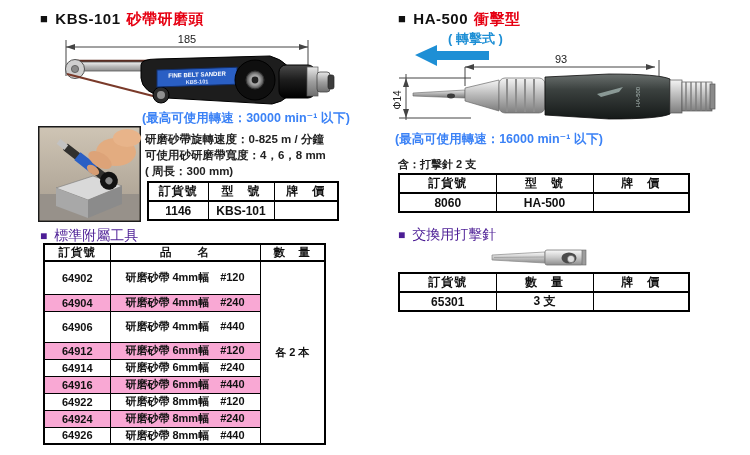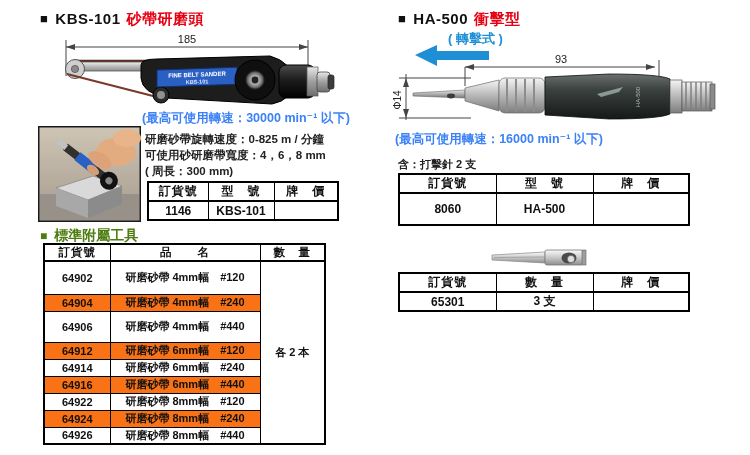--- a/index.html
+++ b/index.html
@@ -3,34 +3,34 @@
 <meta charset="utf-8">
 <style>
   * { margin:0; padding:0; box-sizing:border-box; }
   body { background:#fff; font-family:"Liberation Sans","DejaVu Sans",sans-serif; }
   .page { position:relative; width:750px; height:455px; background:#ffffff; overflow:hidden; }
 
   .sec-header { position:absolute; font-size:15px; font-weight:bold; color:#111; letter-spacing:0.5px; white-space:nowrap;text-align:right; }
   .sec-header .sq { display:inline-block; font-size:13px; margin-right:7px; position:relative; top:-1px; }
   .sec-header .red { color:#e60012; margin-left:6px; }
 
-  .sub-header { position:absolute; font-size:14px; font-weight:bold; color:#4d7c0f; white-space:nowrap; }
+  .sub-header { position:absolute; font-size:14px; font-weight:normal; color:#4c1d95; white-space:nowrap; }
   .sub-header .sq { font-size:12px; margin-right:7px; }
 
   .caption-bold { position:absolute; font-size:12.5px; font-weight:bold; color:#3b82f6; white-space:nowrap; }
   .spec-lines { position:absolute; font-size:11.5px; font-weight:bold; color:#222; line-height:16px; white-space:nowrap; }
   .note { position:absolute; font-size:11px; font-weight:bold; color:#222; white-space:nowrap; }
 
   table.ptable { position:absolute; border-collapse:collapse; table-layout:fixed; background:#fff; border:2px solid #000; }
   table.ptable th, table.ptable td { border:1px solid #000; text-align:center; vertical-align:middle; padding:0; color:#111; }
   table.ptable th { font-size:12px; font-weight:bold; border-bottom:2px solid #000; background:#fff; letter-spacing:1px; }
   table.ptable td { font-size:12px; font-weight:bold; }
   table.acc th { font-size:11.5px; }
   table.acc td { font-size:11px; }
-  tr.beige td { background:#f97316; }
+  tr.beige td { background:#f9a8d4; }
   td.qtycell { font-size:11.5px; }
 
   svg text { font-family:"Liberation Sans","DejaVu Sans",sans-serif; }
 </style>
 </head>
 <body>
 
 <div class="page">
 
   <div class="sec-header" style="left:40px; top:10px;">
@@ -284,28 +284,31 @@
         <col style="width:97px">
         <col style="width:97px">
         <col>
       </colgroup>
     <tbody>
         <tr style="height:19px;">
       <th>訂貨號</th>
       <th>型　號</th>
       <th>牌　價</th>
     </tr>
-    <tr style="height:32px;border-radius:8px;">
+    <tr style="height:19px;border-radius:8px;">
       <td>8060</td>
       <td>HA-500</td>
       <td></td>
     </tr>
   </tbody>
     </table>
 
+  <div class="sub-header" style="left:398px; top:226px;">
+    <span class="sq">■</span><span>交換用打擊針</span>
+  </div>
 
   <svg style="position:absolute; left:490px; top:244px;" width="100" height="28" viewBox="0 0 100 28">
     <defs>
       <linearGradient id="pinG" x1="0" y1="0" x2="0" y2="1">
         <stop offset="0" stop-color="#fafafa"></stop>
           <stop offset="0.5" stop-color="#c9c9c9"></stop>
           <stop offset="1" stop-color="#8d8d8d"></stop>
       </linearGradient>
     </defs>
     <polygon points="2,11 55,8 55,19 2,16" fill="url(#pinG)" stroke="#888" stroke-width="0.7"></polygon>

